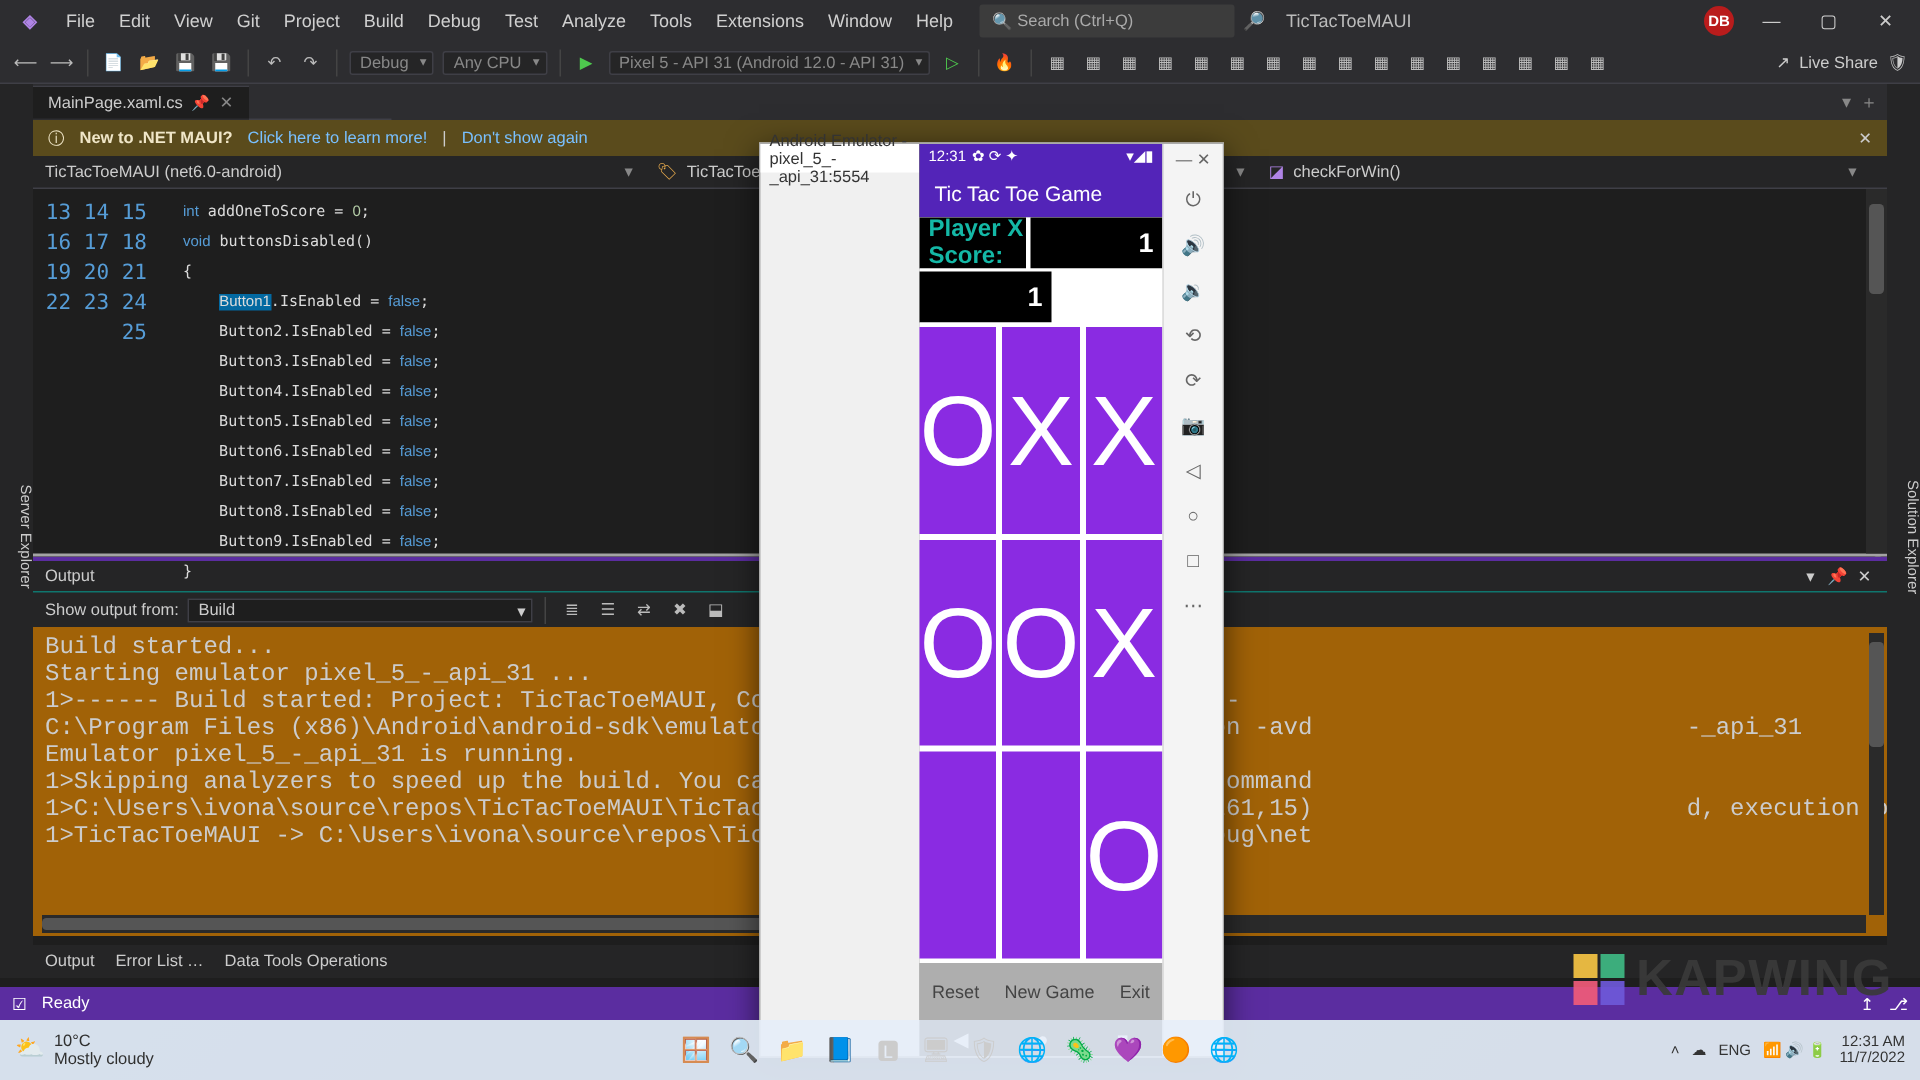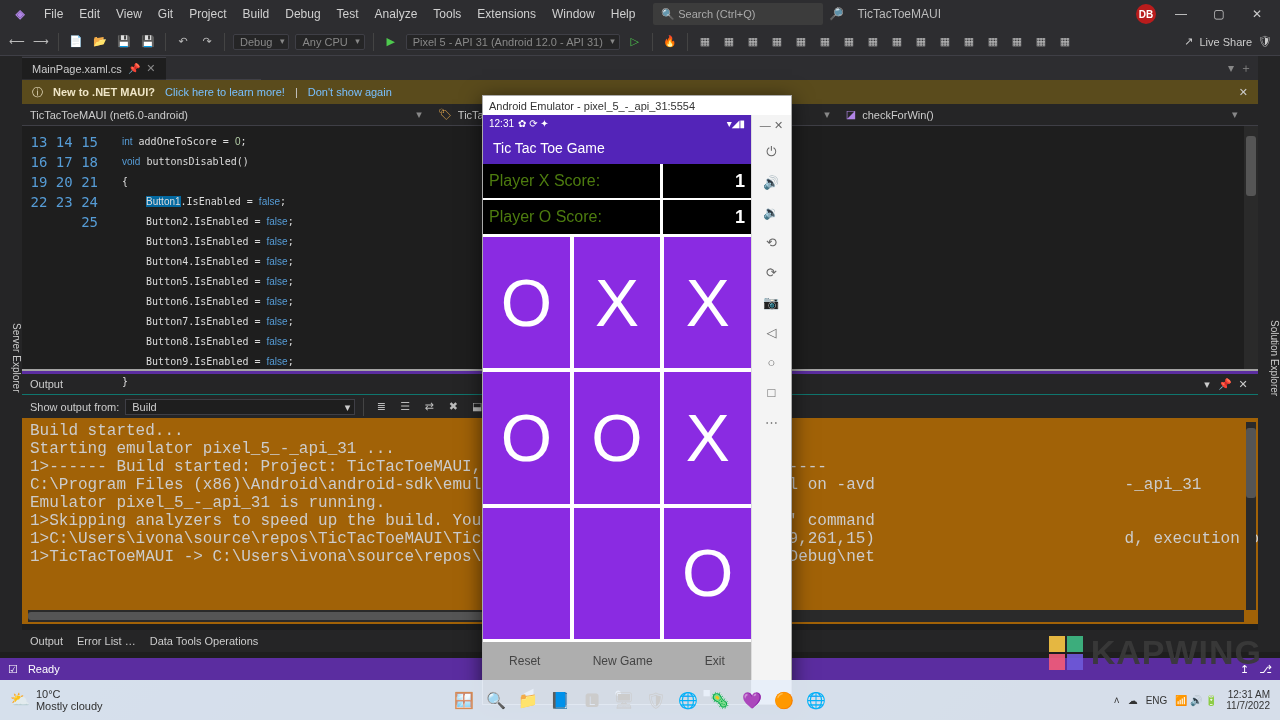--- a/index.html
+++ b/index.html
@@ -69,33 +69,33 @@
 .output-thumb-h{position:absolute;left:0;top:2px;height:8px;width:55%;background:#555;border-radius:3px;}
 .output-scroll-v{position:absolute;right:2px;top:4px;bottom:14px;width:10px;background:#2a2a2a;}
 .output-thumb-v{position:absolute;right:0;top:6px;width:10px;height:70px;background:#555;border-radius:3px;}
 
 
 .bottom-tabs{position:absolute;left:22px;right:22px;bottom:28px;height:22px;background:#252526;display:flex;align-items:center;padding:0 8px;font-size:11px;color:#ccc;gap:14px;}
 .statusbar{position:absolute;left:0;right:0;bottom:0;height:22px;background:#5b2da0;color:#fff;display:flex;align-items:center;font-size:11px;padding:0 8px;gap:10px;}
 .statusbar .grow{flex:1;}
 
 
-.emu-window{position:absolute;left:482px;top:95px;width:310px;height:610px;background:#f0f0f0;border:1px solid #aaa;box-shadow:0 4px 20px rgba(0,0,0,0.6);display:flex;flex-direction:column;}
+.emu-window{position:absolute;left:506px;top:95px;width:310px;height:610px;background:#f0f0f0;border:1px solid #aaa;box-shadow:0 4px 20px rgba(0,0,0,0.6);display:flex;flex-direction:row;}
 .emu-titlebar{height:19px;background:#fff;display:flex;align-items:center;padding:0 6px;font-size:11px;color:#333;}
 .emu-body{flex:1;display:flex;}
 .emu-phone{flex:1;background:#000;display:flex;flex-direction:column;}
 .emu-side{width:40px;background:#f4f4f4;display:flex;flex-direction:column;align-items:center;gap:10px;padding-top:4px;color:#666;font-size:13px;border-left:1px solid #ddd;}
 .emu-side .sidebtn{width:20px;height:20px;display:flex;align-items:center;justify-content:center;}
 .emu-side .winclose{font-size:11px;color:#666;}
 .phone-status{height:16px;background:#5324b8;color:#fff;display:flex;align-items:center;padding:0 6px;font-size:10px;gap:4px;}
 .phone-status .grow{flex:1;}
 .phone-appbar{height:33px;background:#5324b8;color:#fff;display:flex;align-items:center;padding:0 10px;font-size:14px;font-weight:500;}
 .phone-content{flex:1;background:#fff;display:flex;flex-direction:column;}
 .score-row{height:34px;display:flex;gap:3px;background:#fff;}
-.score-label{flex:1;background:#000;color:#4d7c0f;font-weight:400;font-size:16px;display:flex;align-items:center;padding-left:6px;}
+.score-label{flex:1;background:#000;color:#14b8a6;font-weight:700;font-size:16px;display:flex;align-items:center;padding-left:6px;}
 .score-val{width:88px;background:#000;color:#fff;font-weight:700;font-size:18px;display:flex;align-items:center;justify-content:flex-end;padding-right:6px;}
 .scores-gap{height:2px;background:#fff;}
 .board{flex:1;background:#fff;display:grid;grid-template-columns:repeat(3,1fr);grid-template-rows:repeat(3,1fr);gap:4px;padding:3px 0;}
 .cell{background:#8a2be2;color:#fff;font-family:Arial;font-weight:400;font-size:66px;display:flex;align-items:center;justify-content:center;}
 .phone-bottom{height:38px;background:#aeaeae;display:flex;align-items:center;justify-content:space-around;color:#444;font-size:12px;}
 .phone-nav{height:24px;background:#000;color:#fff;display:flex;align-items:center;justify-content:space-around;font-size:13px;}
 body{background:#1f2937;}
 .desktop-bg{position:absolute;inset:0;background:linear-gradient(135deg,#274867 0%,#1b2c42 100%);z-index:-2;}
 .app-window{position:absolute;left:0;top:0;right:0;bottom:40px;background:#1e1e1e;}
 .taskbar-wrap{position:absolute;left:0;right:0;bottom:0;height:40px;background:rgba(230,238,248,0.92);display:flex;align-items:center;padding:0 10px;z-index:50;}
@@ -331,21 +331,20 @@
           <span>▾◢▮</span>
       </div>
       <div class="phone-appbar">Tic Tac Toe Game</div>
       <div class="phone-content">
         <div class="score-row">
           <div class="score-label">Player X Score:</div>
           <div class="score-val">1</div>
         </div>
         <div class="scores-gap"></div>
         <div class="score-row">
-          <div class="score-label">Player O Score:</div>
           <div class="score-val">1</div>
         </div>
         <div class="board" id="board">
             <div class="cell">O</div>
             <div class="cell">X</div>
             <div class="cell">X</div>
             <div class="cell">O</div>
             <div class="cell">O</div>
             <div class="cell">X</div>
             <div class="cell"></div>

